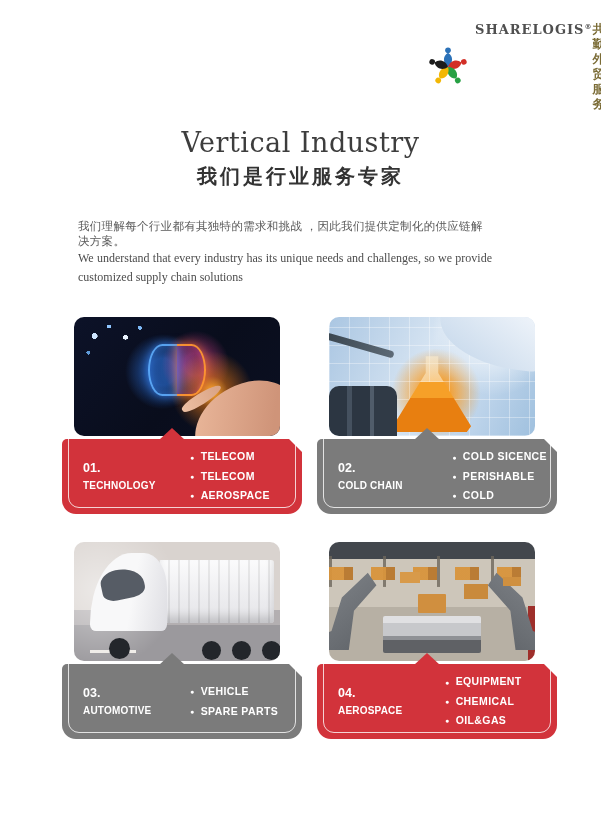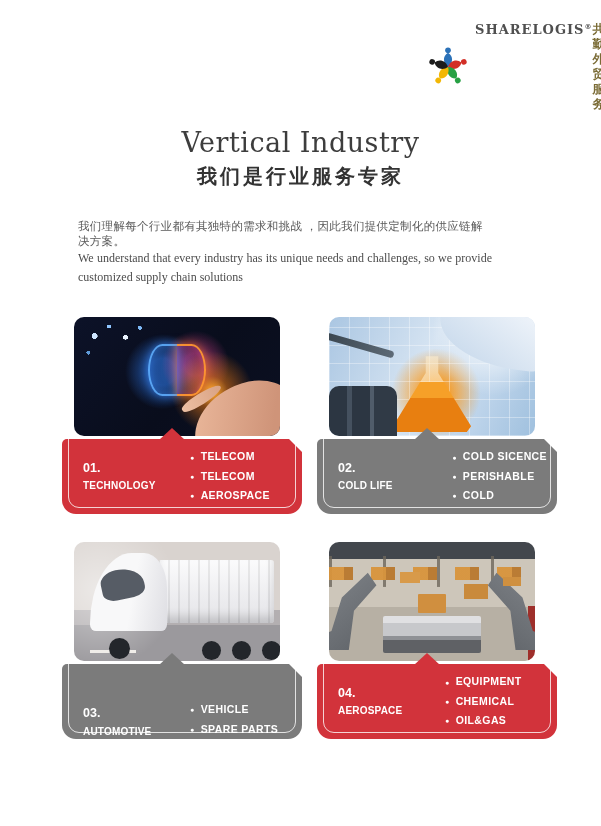--- a/index.html
+++ b/index.html
@@ -212,21 +212,21 @@
           <span class="decor d1"></span>
           <span class="decor d2"></span>
           <span class="decor d3"></span>
           <span class="decor d4"></span>
         </div>
         <div class="notch" style="border-bottom-color: rgb(123, 123, 123);"></div>
         <div class="plate" style="background: rgb(123, 123, 123); color: #ffffff; gap: 26px;">
           <div class="plate-outline"></div>
           <div class="plate-label">
             <div class="plate-number">02.</div>
-            <div class="plate-name">COLD LIFE</div>
+            <div class="plate-name">COLD CHAIN</div>
           </div>
           <div class="plate-bullets">
             <div class="bullet-row">
               <span class="bullet-dot">●</span>
               <span>COLD SICENCE</span>
             </div>
             <div class="bullet-row">
               <span class="bullet-dot">●</span>
               <span>PERISHABLE</span>
             </div>
@@ -238,21 +238,21 @@
         </div>
       </div>
       <div class="card">
         <div class="card-image img-truck">
           <span class="decor d1"></span>
           <span class="decor d2"></span>
           <span class="decor d3"></span>
           <span class="decor d4"></span>
         </div>
         <div class="notch" style="border-bottom-color: rgb(123, 123, 123);"></div>
-        <div class="plate" style="background: rgb(123, 123, 123); color: rgb(255, 255, 255); align-items: flex-end;">
+        <div class="plate" style="background: rgb(123, 123, 123); color: rgb(255, 255, 255);">
           <div class="plate-outline"></div>
           <div class="plate-label">
             <div class="plate-number">03.</div>
             <div class="plate-name">AUTOMOTIVE</div>
           </div>
           <div class="plate-bullets">
             <div class="bullet-row">
               <span class="bullet-dot">●</span>
               <span>VEHICLE</span>
             </div>

